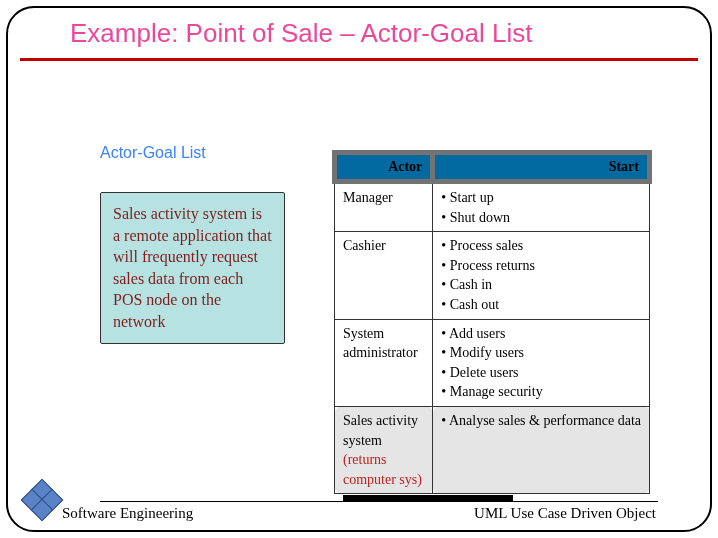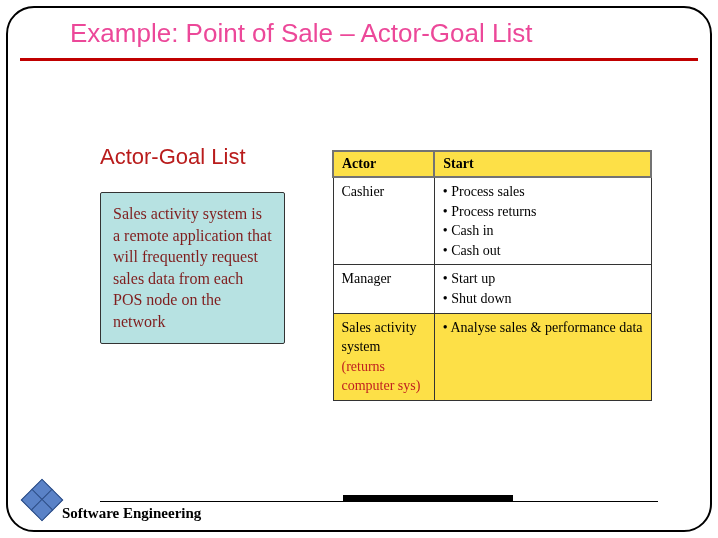--- a/index.html
+++ b/index.html
@@ -39,56 +39,56 @@
     top: 150px;
     left: 100px;
     right: 60px;
     display: flex;
     gap: 22px;
     align-items: flex-start;
   }
   .left-col { width: 210px; }
   .subtitle {
     font-family: Arial, Helvetica, sans-serif;
-    font-size: 22px;
-    margin-bottom: 22px;
+    font-size: 16px;
+    margin-bottom: 30px;
     margin-top: -6px;
-    color: #b91c1c;
+    color: #3b82f6;
   }
   .note-box {
     background: #b7e2e2;
     border: 1px solid #333;
     padding: 10px 12px;
     font-size: 16px;
     line-height: 1.35;
     color: #7f1d1d;
     width: 185px;
     border-radius: 2px;
   }
   .actor-table {
     border-collapse: collapse;
     width: 320px;
     font-size: 14px;
     color: #000;
   }
   .actor-table th {
-    background: #fde047;
-    border: 2px solid #737373;
+    background: #0369a1;
+    border: 5px solid #737373;
     padding: 4px 8px;
-    text-align: left;
+    text-align: right;
     font-weight: bold;
     font-family: "Times New Roman", serif;
   }
   .actor-table td {
     border: 1px solid #333;
     padding: 4px 8px;
     vertical-align: top;
     line-height: 1.4;
   }
-  .actor-table tr.hl td { background: #fde047; }
+  .actor-table tr.hl td { background: #e5e5e5; border-radius: 7px; }
   .actor-table tr.hl td.actor-cell .ext { color: #c02020; }
   .bullet-row { white-space: nowrap; }
   .footer {
     position: absolute;
     bottom: 16px;
     left: 60px;
     right: 60px;
     display: flex;
     justify-content: space-between;
     align-items: flex-end;
@@ -108,21 +108,20 @@
     width: 170px;
     height: 6px;
     background: #000;
   }
   .footer-left, .footer-right {
     font-size: 15px;
     font-family: "Times New Roman", serif;
     z-index: 2;
     background: #fff;
     padding: 0 2px;
-    font-weight: bold;
   }
   .logo {
     position: absolute;
     left: 22px;
     bottom: 18px;
     width: 40px;
     height: 40px;
   }
   .logo .diamond {
     position: absolute;
@@ -151,33 +150,42 @@
   </div>
   <table class="actor-table">
     <thead>
       <tr>
         <th>Actor</th>
         <th>Start</th>
       </tr>
     </thead>
     <tbody id="table-body">
         <tr>
+          <td class="actor-cell">Manager</td>
+          <td>
+            <div class="bullet-row">• Start up</div>
+            <div class="bullet-row">• Shut down</div>
+          </td>
+        </tr>
+        <tr>
           <td class="actor-cell">Cashier</td>
           <td>
             <div class="bullet-row">• Process sales</div>
             <div class="bullet-row">• Process returns</div>
             <div class="bullet-row">• Cash in</div>
             <div class="bullet-row">• Cash out</div>
           </td>
         </tr>
         <tr>
-          <td class="actor-cell">Manager</td>
-          <td>
-            <div class="bullet-row">• Start up</div>
-            <div class="bullet-row">• Shut down</div>
+          <td class="actor-cell">System administrator</td>
+          <td>
+            <div class="bullet-row">• Add users</div>
+            <div class="bullet-row">• Modify users</div>
+            <div class="bullet-row">• Delete users</div>
+            <div class="bullet-row">• Manage security</div>
           </td>
         </tr>
         <tr class="hl">
           <td class="actor-cell">Sales activity system<br><span class="ext">(returns computer sys)</span></td>
           <td>
             <div class="bullet-row">• Analyse sales &amp; performance data</div>
           </td>
         </tr>
       </tbody>
   </table>
@@ -187,13 +195,14 @@
   <div class="diamond d1"></div>
   <div class="diamond d2"></div>
   <div class="diamond d3"></div>
   <div class="diamond d4"></div>
 </div>
 
 <div class="footer">
   <div class="hr-line"></div>
   <div class="black-bar"></div>
   <span class="footer-left">Software Engineering</span>
+  <span class="footer-right">UML Use Case Driven Object</span>
 </div>
 
 </body></html>

